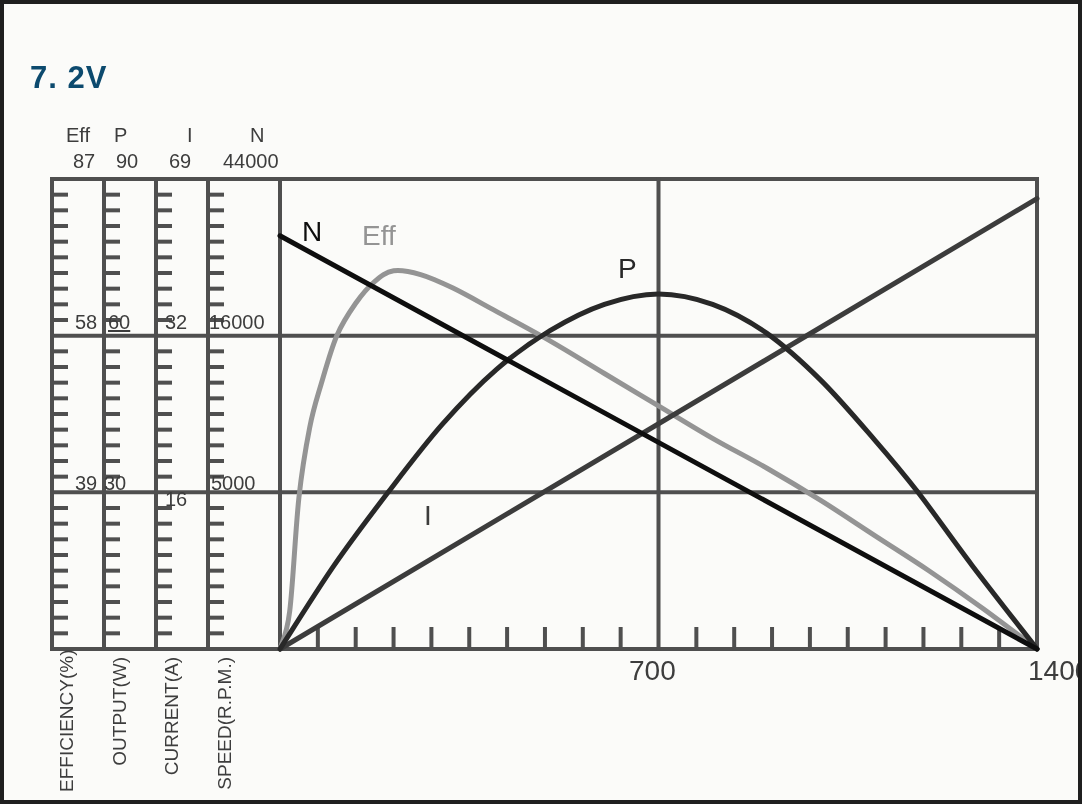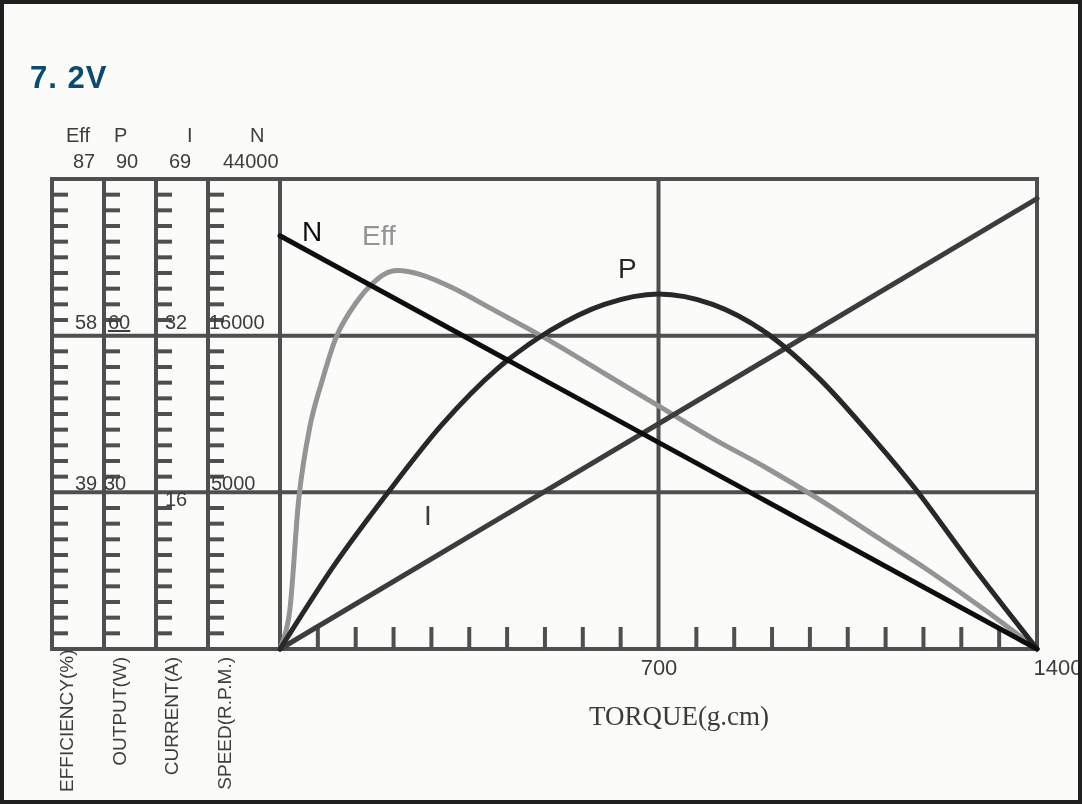--- a/index.html
+++ b/index.html
@@ -6,21 +6,21 @@
   .page{position:relative;width:1082px;height:804px;background:#fbfbf9;
         border:4px solid #1f1f1f;box-sizing:border-box;overflow:hidden;
         font-family:"Liberation Sans",sans-serif;color:#333;}
   .abs{position:absolute;}
   .title{left:26px;top:12px;font-size:33px;font-weight:bold;color:#383838;letter-spacing:1px;}
   .voltage{left:26px;top:56px;font-size:31px;font-weight:bold;color:#0c4a6e;letter-spacing:1px;}
   #chart-svg{position:absolute;left:0;top:0;}
   .axlbl{position:absolute;font-size:20px;color:#3d3d3d;white-space:nowrap;}
   .vlabel{position:absolute;width:135px;font-size:19px;color:#3d3d3d;text-align:right;
           transform:rotate(-90deg);transform-origin:0 0;white-space:nowrap;}
-  .xtick-label{font-size:22px;color:#3d3d3d;text-align:center;width:60px;}
+  .xtick-label{font-size:28px;color:#3d3d3d;text-align:left;width:60px;}
   .x700{left:625px;top:651px;}
   .x1400{left:1003px;top:651px;margin-left:21px;}
   .torque-label{left:560px;top:697px;width:230px;text-align:center;
                 font-family:"Liberation Serif",serif;font-size:27px;color:#3a3a3a;}
   .curve-label{position:absolute;font-size:28px;font-weight:400;}
   .lbl-N{left:298px;top:212px;}
   .lbl-Eff{left:358px;top:216px;}
   .lbl-P{left:614px;top:249px;}
   .lbl-I{left:420px;top:496px;}
 </style>
@@ -193,20 +193,19 @@
       <div class="vlabel" style="left: 157px; top: 788px;">CURRENT(A)</div>
       <div class="axlbl" style="left: 246px; top: 120px;">N</div>
       <div class="axlbl" style="left: 219px; top: 146px;">44000</div>
       <div class="axlbl" style="left: 205px; top: 307px;">16000</div>
       <div class="axlbl" style="left: 207px; top: 468px;">5000</div>
       <div class="vlabel" style="left: 210px; top: 788px;">SPEED(R.P.M.)</div>
     </div>
 
   <div class="abs xtick-label x700">700</div>
   <div class="abs xtick-label x1400">1400</div>
-  <div class="abs torque-label">TORQUE(g.cm)</div>
 
   <div class="curve-label lbl-Eff" style="color: rgb(148, 148, 148);">Eff</div>
   <div class="curve-label lbl-I" style="color: rgb(60, 60, 60);">I</div>
   <div class="curve-label lbl-P" style="color: rgb(40, 40, 40);">P</div>
   <div class="curve-label lbl-N" style="color: rgb(14, 14, 14);">N</div>
 
 </div>
 
 </body></html>

